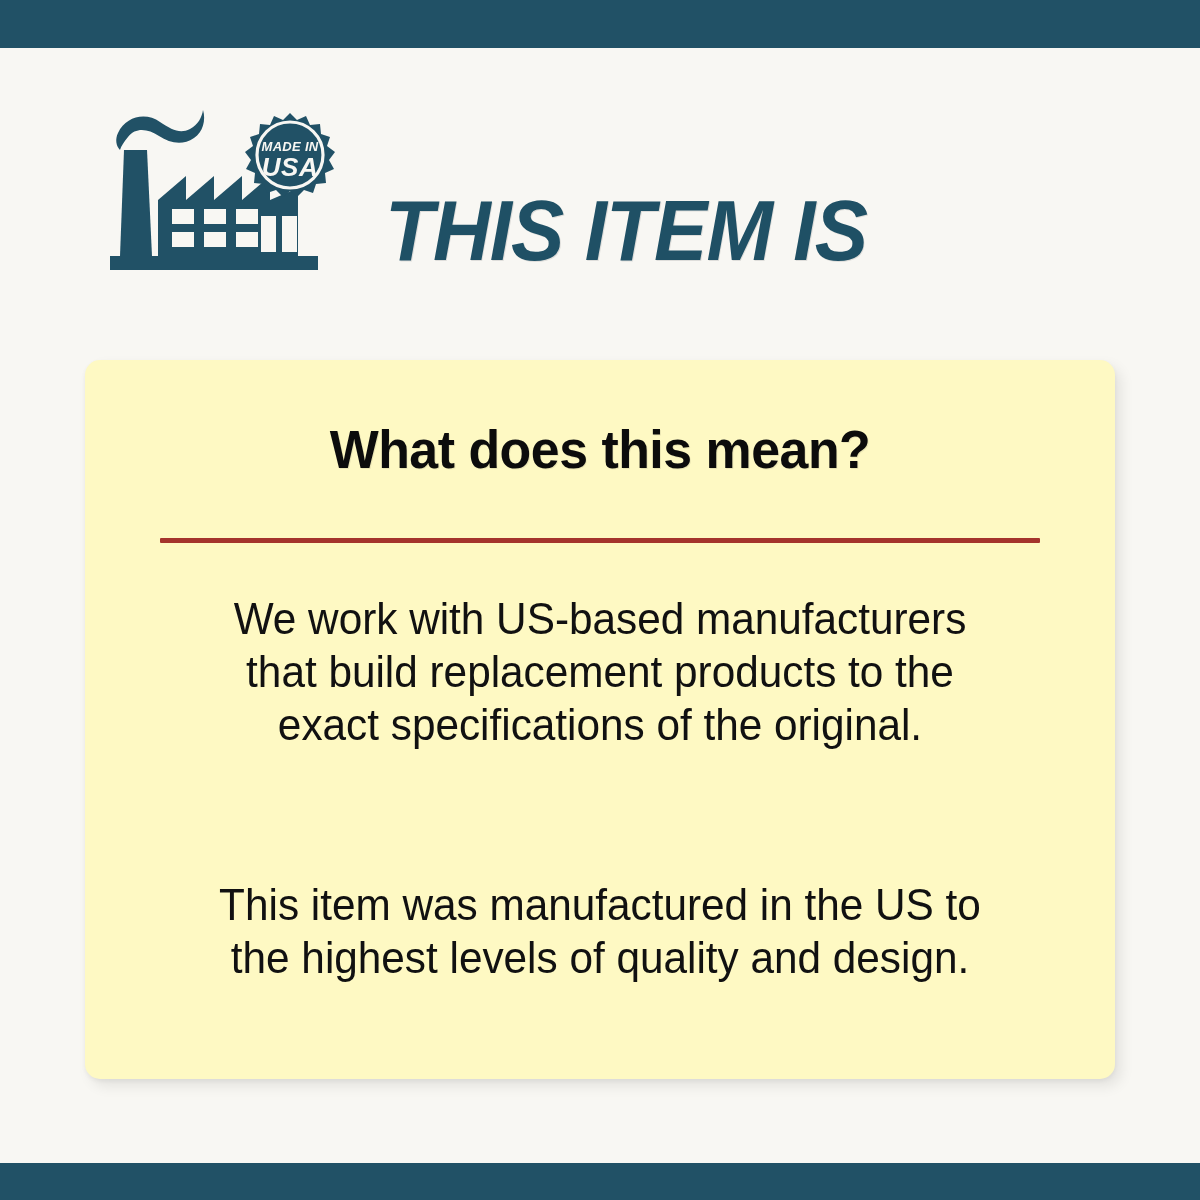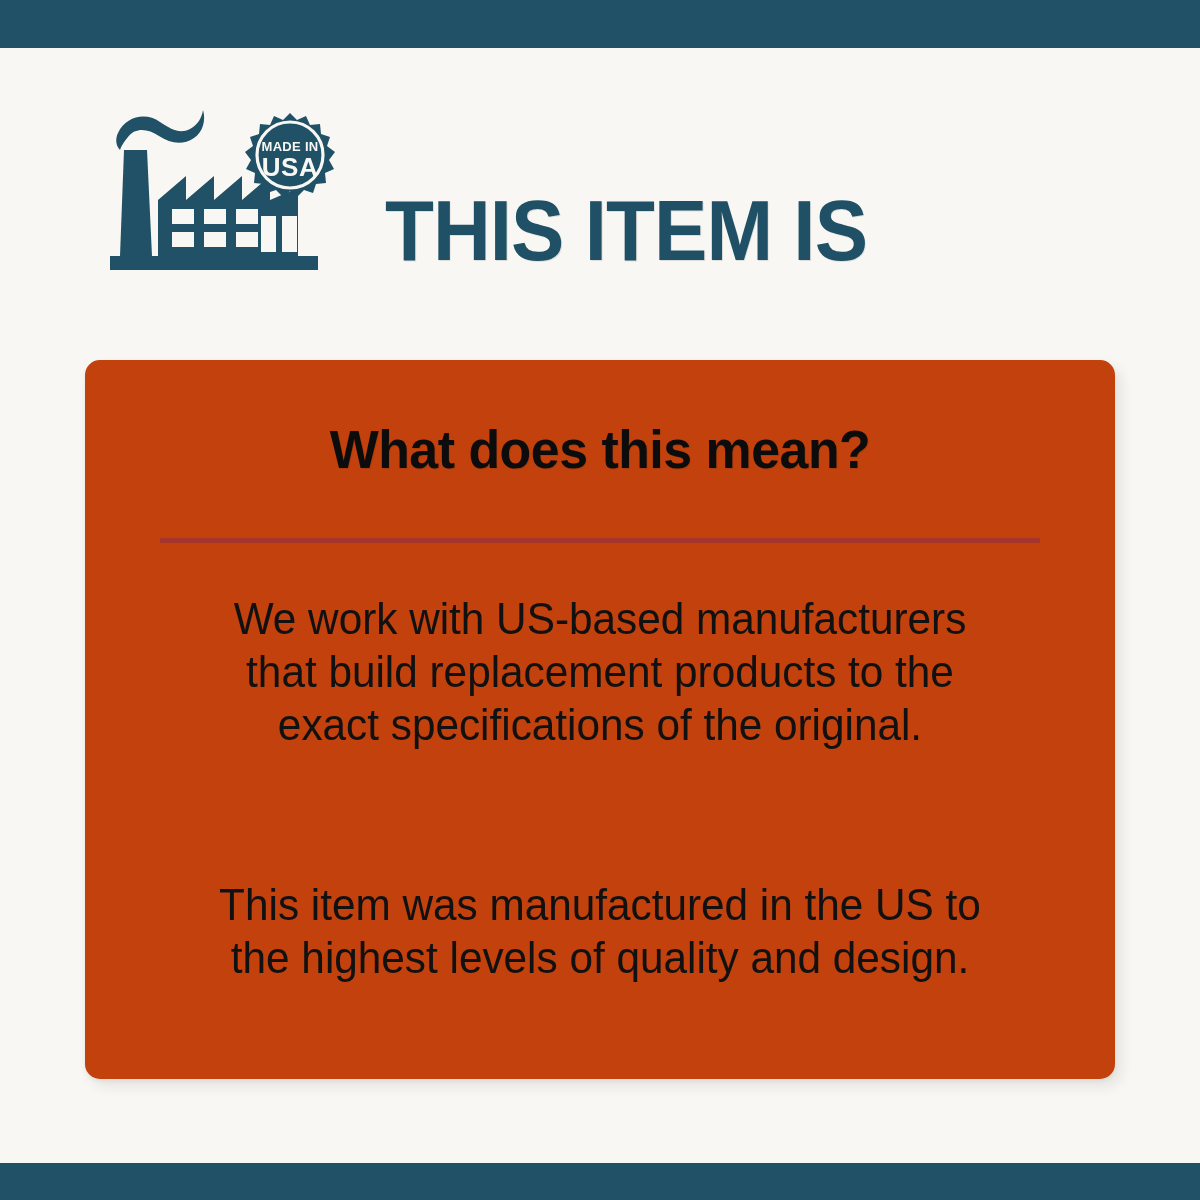--- a/index.html
+++ b/index.html
@@ -36,20 +36,21 @@
 
   
   .header {
     position: absolute;
     top: 48px;
     left: 0;
     width: 1200px;
     height: 300px;
     display: flex;
     align-items: center;
+    font-style: italic;
   }
 
   .logo-wrap {
     position: absolute;
     left: 102px;
     top: 60px;
     width: 238px;
     height: 170px;
   }
   .logo-wrap svg { display: block; width: 100%; height: 100%; }
@@ -72,21 +73,21 @@
   }
   .headline .ln { display: block; }
 
   
   .card {
     position: absolute;
     left: 85px;
     top: 360px;
     width: 1030px;
     height: 719px;
-    background: #c2410c;
+    background: #fef9c3;
     border-radius: 15px;
     box-shadow: 6px 7px 14px rgba(0,0,0,0.085),
                 0 2px 4px rgba(0,0,0,0.05);
   }
 
   .card-title {
     position: absolute;
     top: 58px;
     left: 0;
     width: 100%;

